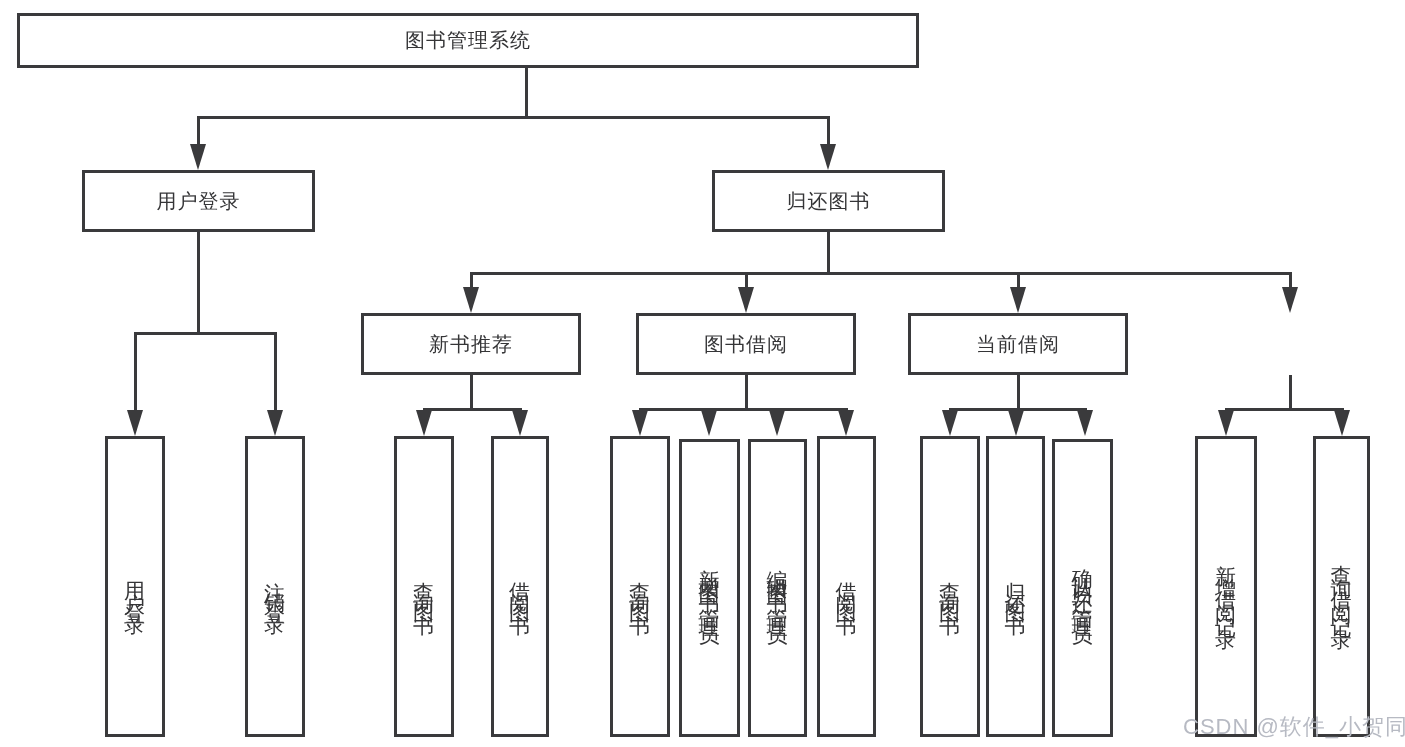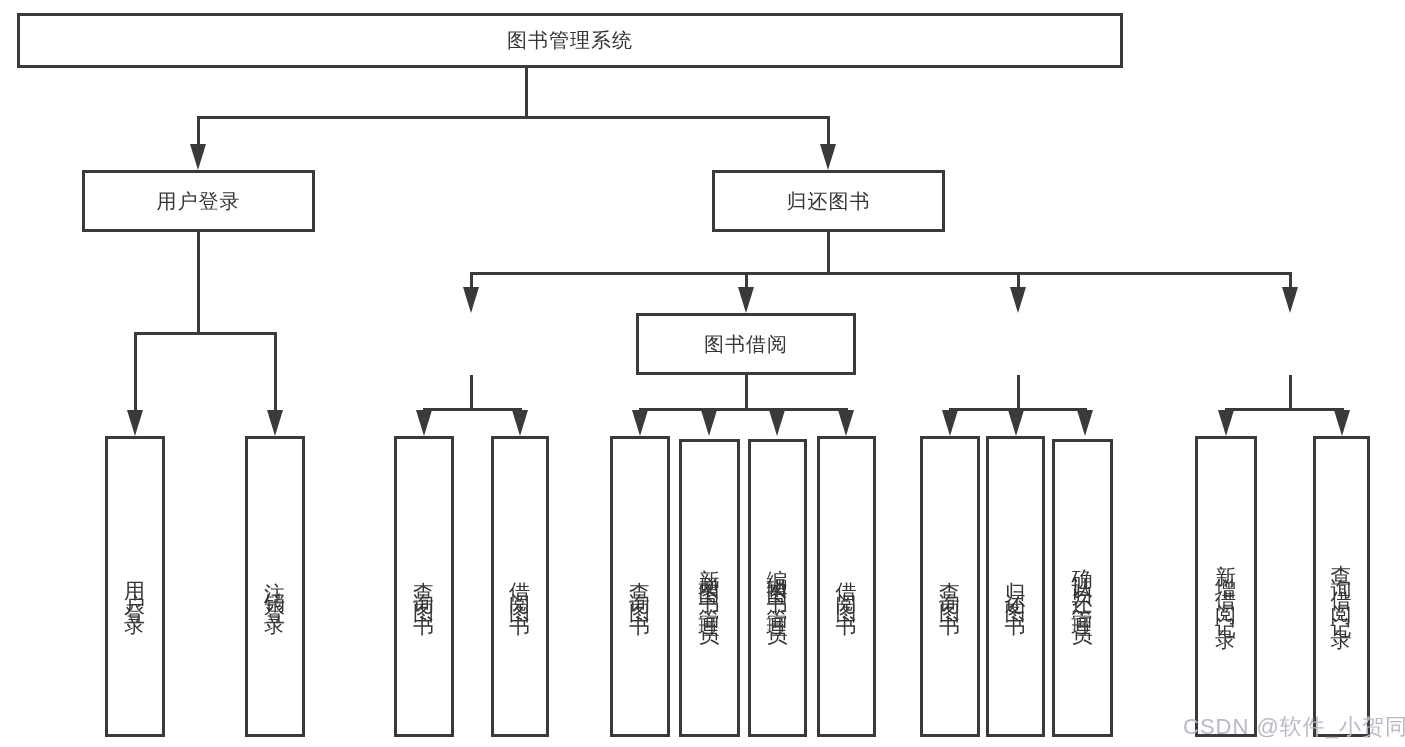--- a/index.html
+++ b/index.html
@@ -32,21 +32,21 @@
   .watermark {
     position:absolute; left:1183px; top:712px; z-index:5;
     font-size:22px; color:var(--wm); letter-spacing:1px; white-space:nowrap;
   }
 </style>
 </head>
 <body>
 
 <div class="stage" id="stage" style="--line: #3a3a3c; --ink: #353537; --wm: #b7bac3;">
 
-  <div class="box" style="left:17px;top:13px;width:1106px;height:55px;">
+  <div class="box" style="left:17px;top:13px;width:902px;height:55px;">
     <span class="hlabel">图书管理系统</span>
   </div>
 
   <div class="vline" style="left:525px;top:68px;height:49px;"></div>
   <div class="hline" style="left:196.5px;top:115.5px;width:633px;"></div>
   <div class="vline" style="left:196.5px;top:117px;height:30px;"></div>
   <div class="arrow" style="left:189.5px;top:144px;"></div>
   <div class="vline" style="left:826.5px;top:117px;height:30px;"></div>
   <div class="arrow" style="left:819.5px;top:144px;"></div>
 
@@ -68,22 +68,28 @@
   <div class="hline" style="left:469.5px;top:271.5px;width:822px;"></div>
   <div class="vline" style="left:469.5px;top:273px;height:16px;"></div>
   <div class="arrow" style="left:462.5px;top:287px;"></div>
   <div class="vline" style="left:744.5px;top:273px;height:16px;"></div>
   <div class="arrow" style="left:737.5px;top:287px;"></div>
   <div class="vline" style="left:1016.5px;top:273px;height:16px;"></div>
   <div class="arrow" style="left:1009.5px;top:287px;"></div>
   <div class="vline" style="left:1288.5px;top:273px;height:16px;"></div>
   <div class="arrow" style="left:1281.5px;top:287px;"></div>
 
+  <div class="box" style="left:361px;top:313px;width:220px;height:62px;">
+    <span class="hlabel">新书推荐</span>
+  </div>
   <div class="box" style="left:636px;top:313px;width:220px;height:62px;">
     <span class="hlabel">图书借阅</span>
+  </div>
+  <div class="box" style="left:908px;top:313px;width:220px;height:62px;">
+    <span class="hlabel">当前借阅</span>
   </div>
 
   <div class="vline" style="left:469.5px;top:375px;height:34px;"></div>
   <div class="hline" style="left:422.5px;top:407.5px;width:99px;"></div>
   <div class="vline" style="left:422.5px;top:409px;height:5px;"></div>
   <div class="arrow" style="left:415.5px;top:410px;"></div>
   <div class="vline" style="left:518.5px;top:409px;height:5px;"></div>
   <div class="arrow" style="left:511.5px;top:410px;"></div>
 
   <div class="vline" style="left:744.5px;top:375px;height:34px;"></div>

